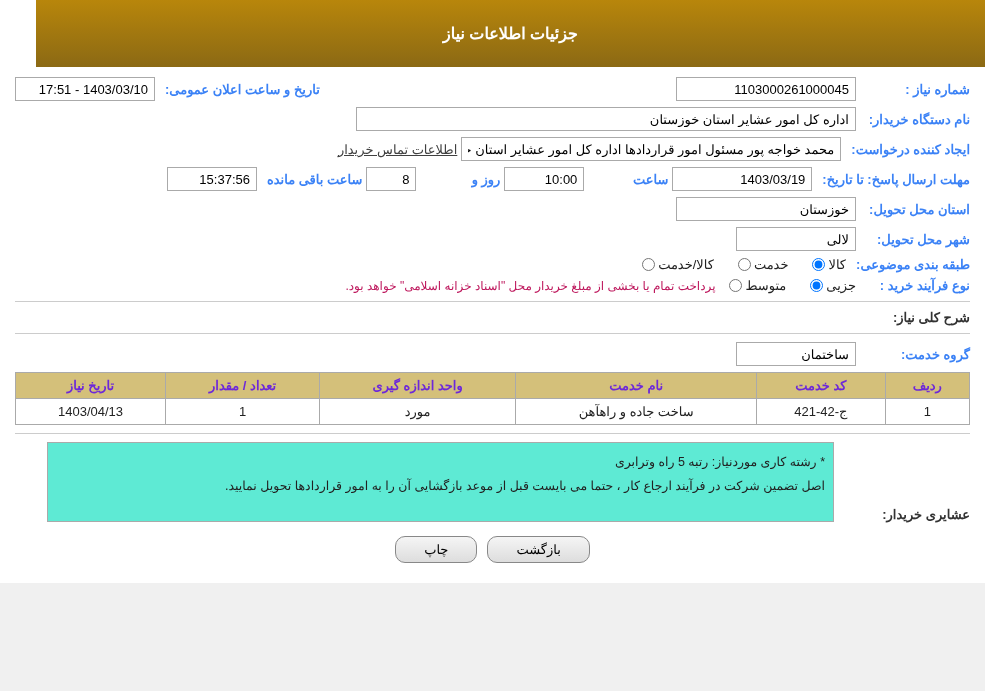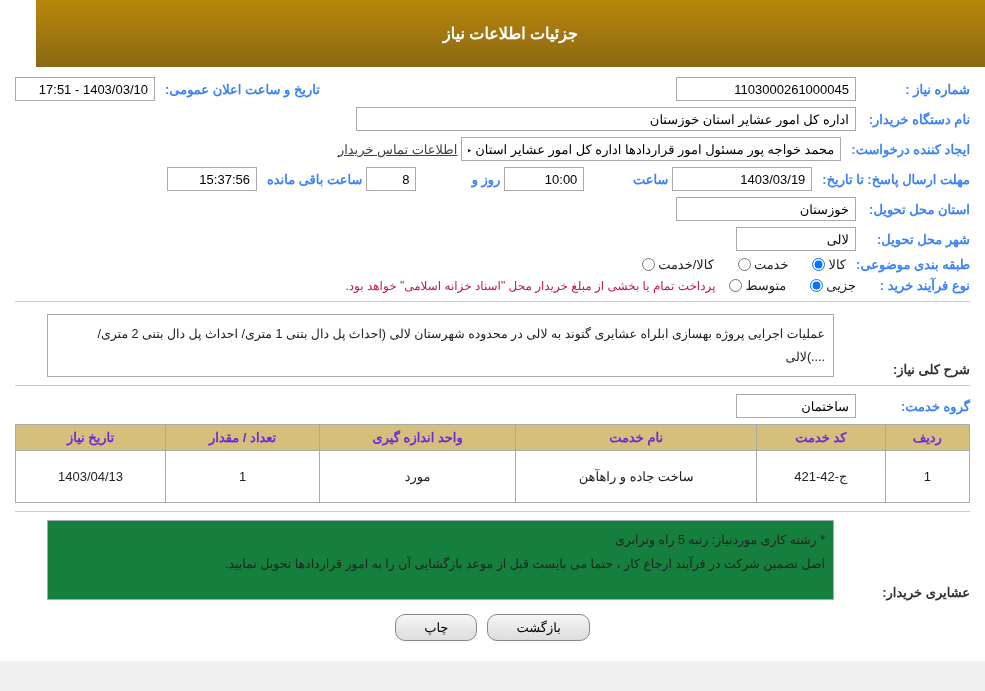--- a/index.html
+++ b/index.html
@@ -104,21 +104,21 @@
     .services-table th {
       background: #d4c07a;
       border: 1px solid #aaa;
       padding: 5px 8px;
       text-align: center;
       font-weight: bold;
       color: #6d28d9;
     }
     .services-table td {
       border: 1px solid #aaa;
-      padding: 18px 8px;
+      padding: 5px 8px;
       text-align: center;
     }
     .services-table tr:nth-child(even) { background: #f9f9f9; }
     .main-container {
       position: relative;
     }
     .note-box {
       border: 1px solid #aaa;
       background: #fff;
       padding: 8px;
@@ -154,21 +154,21 @@
       white-space: nowrap;
       min-width: 130px;
       text-align: right;
       color: #333;
     }
     .info-value {
       flex: 1;
     }
     .buyer-note-box {
       border: 1px solid #aaa;
-      background: #15803d;
+      background: #5eead4;
       padding: 8px;
       font-size: 12.5px;
       direction: rtl;
       line-height: 1.9;
       width: 100%;
       min-height: 80px;
     }
     .col-header { background: #d4c07a !important; }
   </style>
 </head>
@@ -250,23 +250,20 @@
           <input type="radio" name="purchase" checked="" style="">
         </div>
       </div>
       <span class="purchase-note">پرداخت تمام یا بخشی از مبلغ خریدار محل "اسناد خزانه اسلامی" خواهد بود.</span>
     </div>
 
     <hr class="divider">
 
     <div class="info-row">
       <span class="info-label">شرح کلی نیاز:</span>
-      <div class="info-value">
-        <div class="note-box">عملیات اجرایی پروژه بهسازی ابلراه عشایری گتوند به لالی در محدوده شهرستان لالی (احداث پل دال بتنی 1 متری/ احداث پل دال بتنی 2 متری/ ....)لالی</div>
-      </div>
     </div>
 
     <hr class="divider">
 
 
     <div class="form-row">
       <span class="label">گروه خدمت:</span>
       <input class="input-box input-sm" type="text" value="ساختمان" readonly="" style="">
     </div>
 

